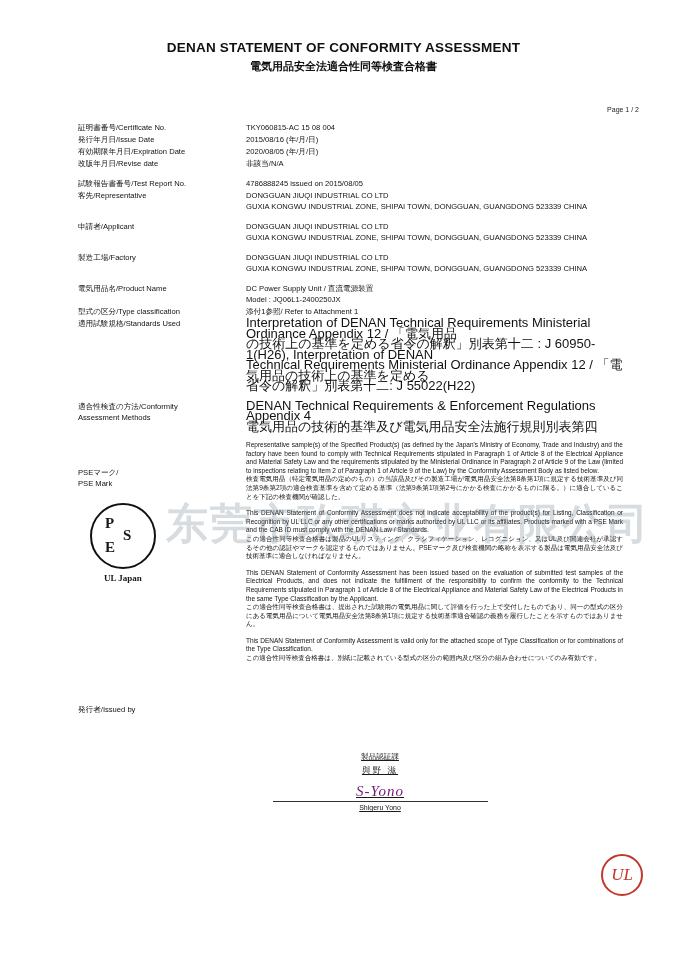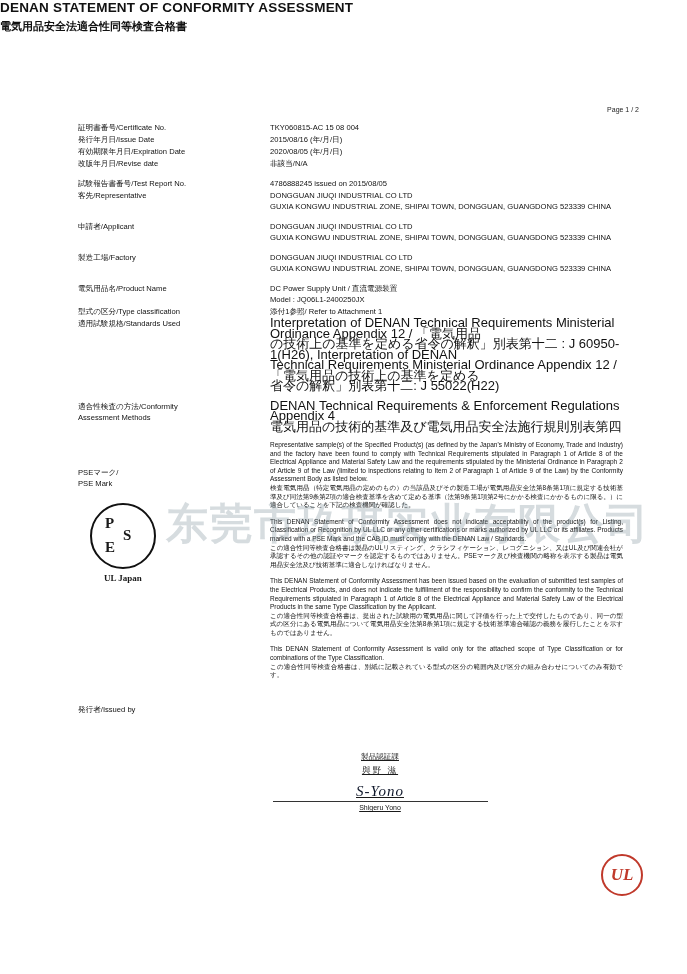--- a/index.html
+++ b/index.html
@@ -16,21 +16,22 @@
     overflow: hidden;
   }
   .page {
     position: relative;
     width: 687px;
     height: 974px;
     box-sizing: border-box;
     padding: 0;
   }
   .title-block {
-    text-align: left;
+    text-align: center;
+    padding-top: 40px;
   }
   .title-en {
     font-size: 13.5px;
     font-weight: bold;
     letter-spacing: 0.2px;
     color: #111;
   }
   .title-jp {
     font-size: 11px;
     font-weight: bold;
@@ -49,21 +50,20 @@
     position: absolute;
     left: 78px;
     top: 122px;
     width: 545px;
   }
 
   .row {
     display: flex;
     align-items: flex-start;
     margin-bottom: 1px;
-    gap: 24px;
   }
   .row.gap {
     margin-top: 9px;
   }
   .label {
     width: 168px;
     flex: 0 0 168px;
     font-size: 7.6px;
     line-height: 11px;
     color: #111;
@@ -154,21 +154,21 @@
     width: 260px;
     text-align: center;
     text-decoration: underline;
   }
   .sig-right .dept { font-size: 7.6px; }
   .sig-right .name { font-size: 8.6px; margin-top: 3px; letter-spacing: 2px;}
   .sig-script {
     font-family: "Liberation Serif", serif;
     font-style: italic;
     font-size: 15px;
-    color: #0f172a;
+    color: #701a75;
     margin-top: 6px;
     letter-spacing: 1px;
   }
   .sig-line {
     border-bottom: 1px solid #333;
     width: 215px;
     margin: 1px auto 2px auto;
   }
   .sig-latin { font-size: 7px; color: #111; }
 
@@ -187,21 +187,21 @@
     box-sizing: border-box;
     position: relative;
   }
   .ul-logo .txt {
     position: absolute;
     width: 100%;
     text-align: center;
     top: 9px;
     font-family: "Liberation Serif", serif;
     font-size: 17px;
-    font-weight: bold;
+    font-weight: normal;
     color: #c0392b;
     font-style: italic;
   }
 </style>
 </head>
 <body>
 
 <div class="page">
 
   <div class="title-block">

